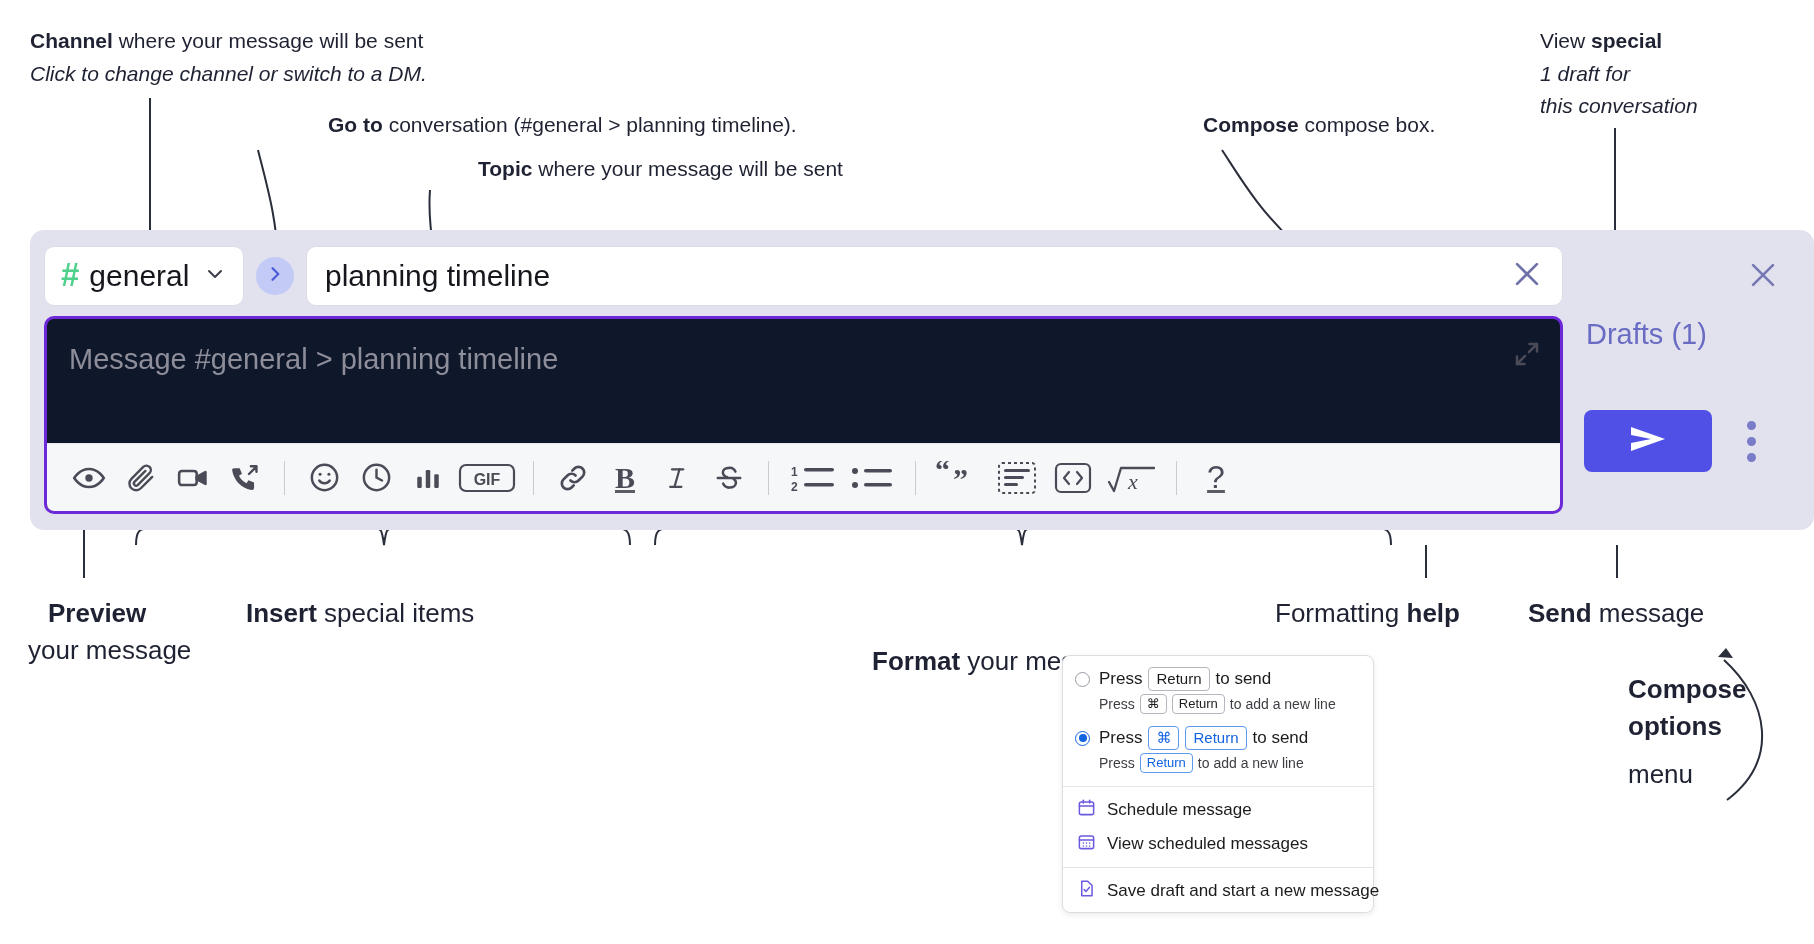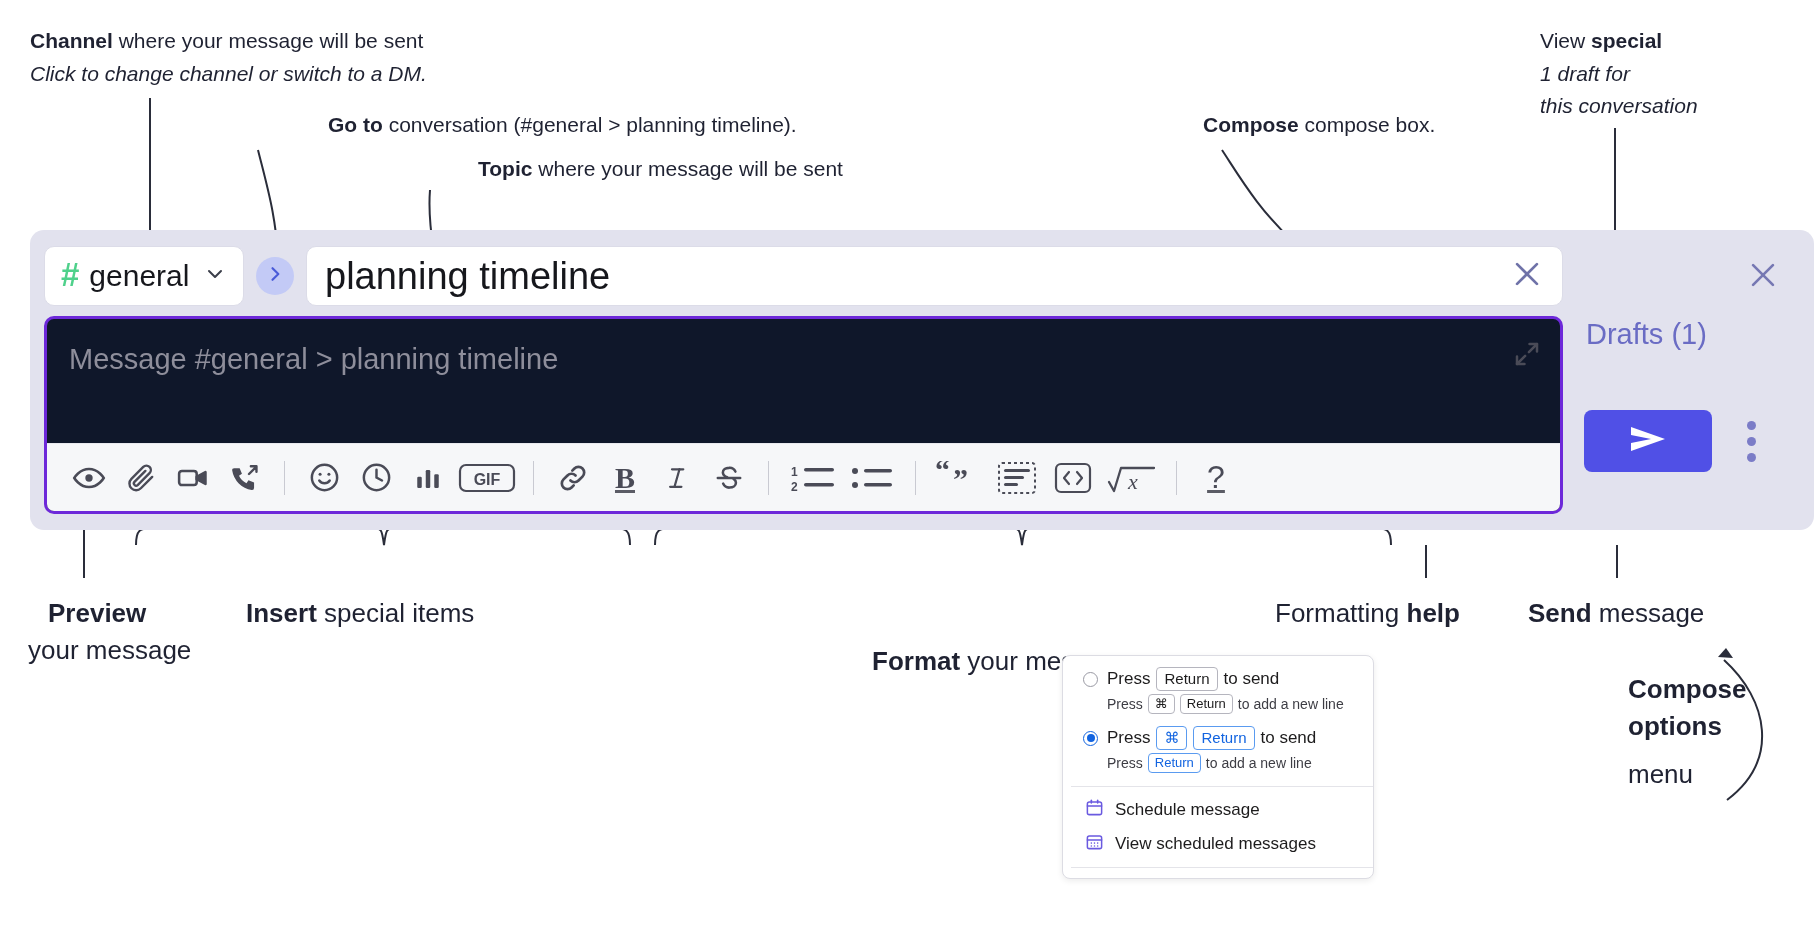--- a/index.html
+++ b/index.html
@@ -36,21 +36,21 @@
   .chanName{ font-size:30px; color:#16171c; }
   .caret{ margin-left:auto; color:#3b3f4a; }
   .gobtn{
     width:38px; height:38px; margin:0 12px; border-radius:50%;
     background:#c3caf6; display:flex; align-items:center; justify-content:center; cursor:pointer;
   }
   .topicfield{
     flex:1; height:60px; background:#fff; border:1px solid #dcdce8; border-radius:10px;
     display:flex; align-items:center; padding:0 18px; cursor:text;
   }
-  .topicval{ font-size:38px; color:#16171c; }
+  .topicval{ font-size:30px; color:#16171c; }
   .topicclear{ margin-left:auto; cursor:pointer; }
 
   
   .msgbox{
     position:absolute; left:0; top:72px; width:100%; height:198px;
     background:#0f172a; border:3px solid #6d28d9; border-radius:10px; overflow:hidden;
   }
   .msgplaceholder{ position:absolute; left:22px; top:24px; font-size:29px; color:#8e8e9b; }
   .expandbtn{ position:absolute; right:18px; top:20px; cursor:pointer; }
   .toolbar{
@@ -78,21 +78,21 @@
     position:absolute; left:172px; top:182px; width:30px; height:58px;
     display:flex; flex-direction:column; align-items:center; justify-content:center; gap:7px; cursor:pointer;
   }
   .kebab i{ width:9px; height:9px; border-radius:50%; background:#7b7cc7; display:block; }
 
   
   #menu{
     position:absolute; left:1062px; top:655px; width:312px;
     background:#fff; border:1px solid #dcdce3; border-radius:8px;
     box-shadow:0 2px 6px rgba(0,0,0,.08);
-    padding:6px 0 4px 8px;
+    padding:6px 0 4px 0;
   }
   .radrow{ display:flex; align-items:center; padding:5px 14px 0 12px; gap:9px; }
   .rad{ width:15px; height:15px; border-radius:50%; border:1.6px solid #9a9aa4; flex:0 0 auto; position:relative; cursor:pointer; }
   .rad.on{ border-color:#1264e0; }
   .rad.on::after{ content:""; position:absolute; left:50%; top:50%; width:8px; height:8px; border-radius:50%; background:#1264e0; transform:translate(-50%,-50%); }
   .rtxt{ font-size:17px; color:#1d1c1d; display:flex; align-items:center; gap:6px; white-space:nowrap; }
   .subrow{ display:flex; align-items:center; gap:5px; padding:3px 14px 7px 36px; font-size:14px; color:#3d3d44; white-space:nowrap; }
   .key{
     display:inline-flex; align-items:center; justify-content:center;
     border:1px solid #b5b5be; border-radius:4px; background:#fff;
@@ -489,13 +489,22 @@
         <circle cx="8" cy="17.6" r="1" fill="#6a5ae0" stroke="none"></circle>
           <circle cx="12" cy="17.6" r="1" fill="#6a5ae0" stroke="none"></circle>
           <circle cx="16" cy="17.6" r="1" fill="#6a5ae0" stroke="none"></circle>
       </svg>
     </span>
     <span>View scheduled messages</span>
   </div>
 
   <div class="divider"></div>
 
+  <div class="mrow">
+    <span>
+      <svg width="19" height="19" viewBox="0 0 24 24" fill="none" stroke="#6a5ae0" stroke-width="1.9" stroke-linecap="round" stroke-linejoin="round">
+        <path d="M6 2.8h7.5L19 8.2V21.2H6z"></path>
+          <polyline points="9 13.4 11.3 15.7 15.6 10.6"></polyline>
+      </svg>
+    </span>
+    <span>Save draft and start a new message</span>
+  </div>
 </div>
 
 </body></html>

